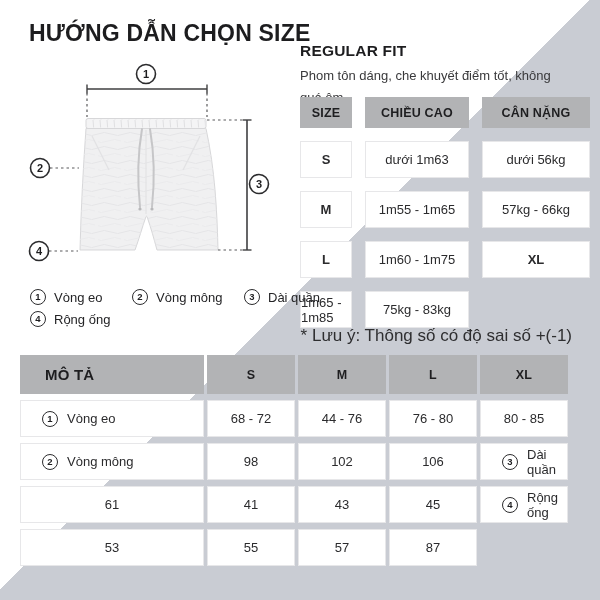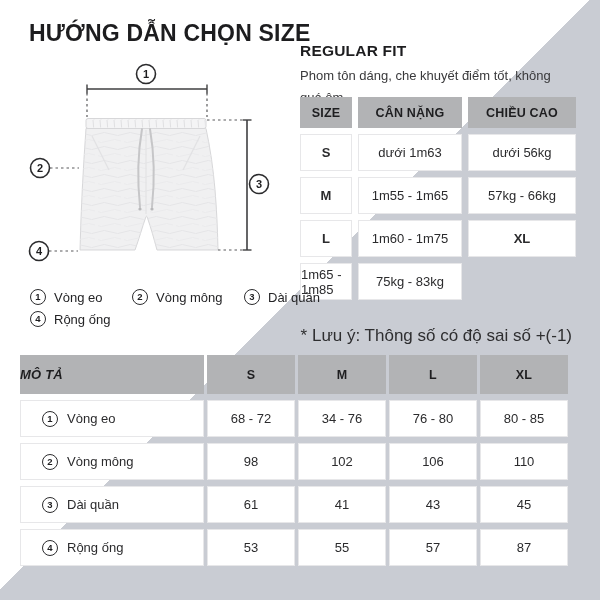--- a/index.html
+++ b/index.html
@@ -15,33 +15,33 @@
     font-size:23px;font-weight:bold;letter-spacing:.2px;color:#1d1d1f;
   }
   .diagram{position:absolute;left:20px;top:60px;}
   .fit-block{position:absolute;left:300px;top:42px;width:262px;}
   .fit-name{font-size:15.5px;font-weight:bold;color:#1d1d1f;margin-bottom:5px;letter-spacing:.2px;}
   .fit-desc{font-size:13px;line-height:22px;color:#39393b;}
   
   .size-table{
     position:absolute;left:300px;top:97px;
     display:grid;grid-template-columns:52px 104px 108px;
-    grid-template-rows:31px repeat(4,37px);gap:6px;
+    grid-template-rows:31px repeat(4,37px);gap:13px;
   }
   
   .measure-table{
     position:absolute;left:20px;top:355px;
     display:grid;grid-template-columns:184px 88px 88px 88px 88px;
     grid-template-rows:39px repeat(4,37px);row-gap:6px;column-gap:3px;
   }
   .th{
     background:#b2b3b5;display:flex;align-items:center;justify-content:center;
     font-weight:bold;font-size:12.5px;color:#1e1e20;letter-spacing:.2px;
   }
-  .th.desc{justify-content:flex-start;font-size:13px;font-style:italic;}
+  .th.desc{justify-content:flex-start;padding-left:25px;font-size:15px;}
   .td{
     background:#ffffff;border:1px solid #e7e7e9;
     display:flex;align-items:center;justify-content:center;
     font-size:13px;color:#2b2b2d;
   }
   .td.size{font-weight:bold;}
   .td.label{justify-content:flex-start;padding-left:21px;gap:9px;}
   .circ{
     width:16px;height:16px;flex:0 0 16px;border:1.5px solid #2c2c2e;border-radius:50%;
     display:inline-flex;align-items:center;justify-content:center;
@@ -124,22 +124,22 @@
     </g>
   </svg>
 
   <div class="fit-block">
     <div class="fit-name">REGULAR FIT</div>
     <div class="fit-desc">Phom tôn dáng, che khuyết điểm tốt, không quá ôm</div>
   </div>
 
   <div class="size-table" id="size-table">
       <div class="th">SIZE</div>
+      <div class="th">CHIỀU CAO</div>
       <div class="th">CÂN NẶNG</div>
-      <div class="th">CHIỀU CAO</div>
       <div class="td size">S</div>
       <div class="td">dưới 1m63</div>
       <div class="td">dưới 56kg</div>
       <div class="td size">M</div>
       <div class="td">1m55 - 1m65</div>
       <div class="td">57kg - 66kg</div>
       <div class="td size">L</div>
       <div class="td">1m60 - 1m75</div>
       <div class="td size">XL</div>
       <div class="td">1m65 - 1m85</div>
@@ -152,31 +152,30 @@
       <div class="th desc">MÔ TẢ</div>
       <div class="th">S</div>
       <div class="th">M</div>
       <div class="th">L</div>
       <div class="th">XL</div>
       <div class="td label">
         <span class="circ">1</span>
         <span>Vòng eo</span>
       </div>
       <div class="td">68 - 72</div>
-      <div class="td">34 - 76</div>
+      <div class="td">44 - 76</div>
       <div class="td">76 - 80</div>
       <div class="td">80 - 85</div>
       <div class="td label">
         <span class="circ">2</span>
         <span>Vòng mông</span>
       </div>
       <div class="td">98</div>
       <div class="td">102</div>
       <div class="td">106</div>
-      <div class="td">110</div>
       <div class="td label">
         <span class="circ">3</span>
         <span>Dài quần</span>
       </div>
       <div class="td">61</div>
       <div class="td">41</div>
       <div class="td">43</div>
       <div class="td">45</div>
       <div class="td label">
         <span class="circ">4</span>

